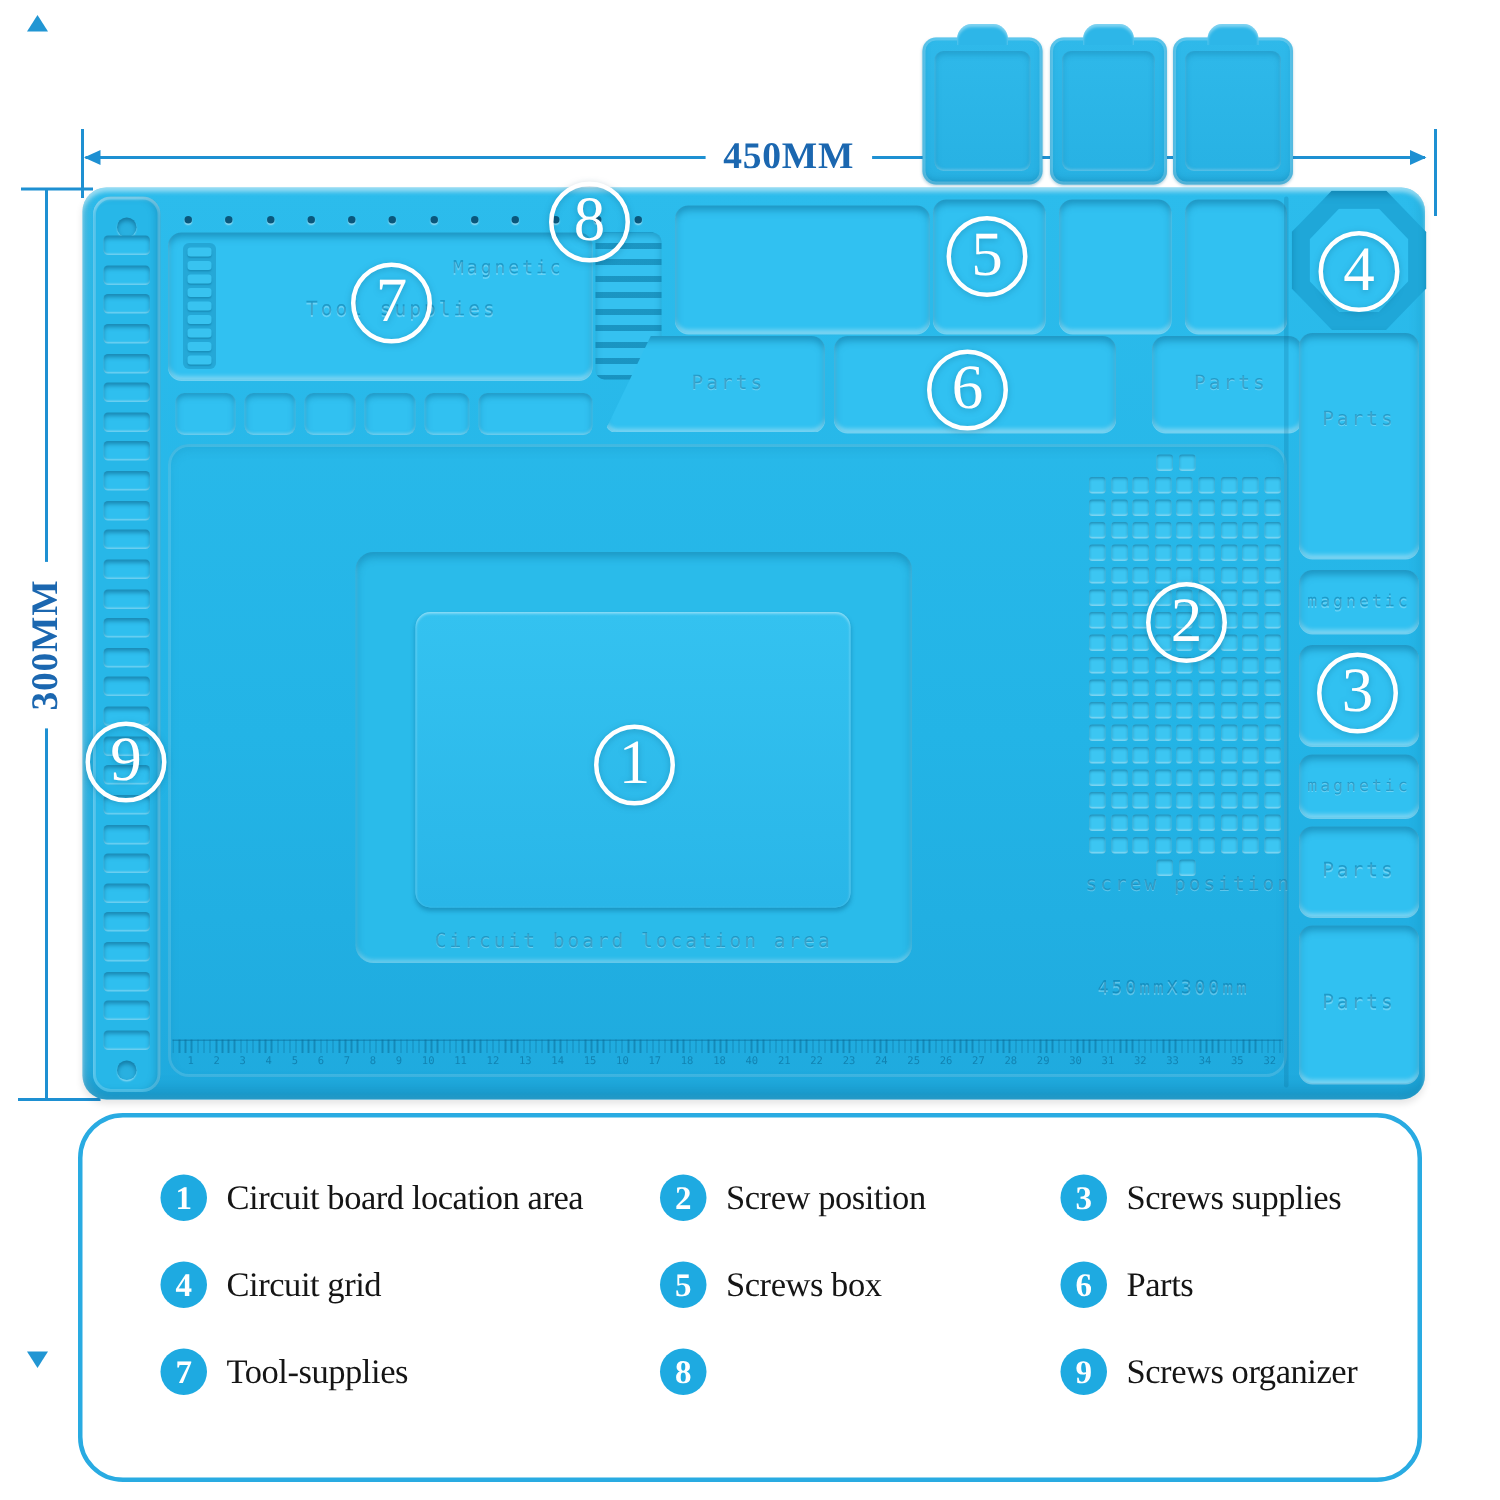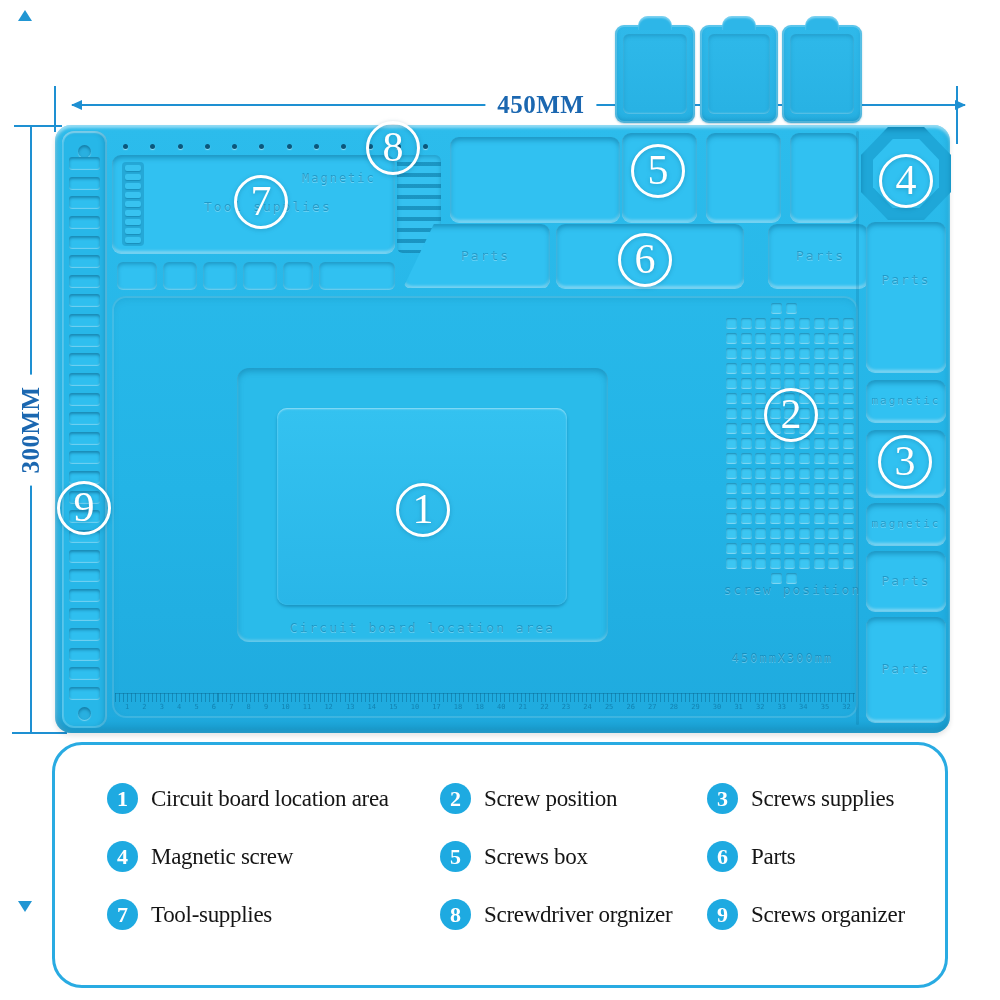--- a/index.html
+++ b/index.html
@@ -1,21 +1,21 @@
 <!DOCTYPE html>
 <html><head>
 <meta charset="utf-8">
 <style>
   html,body{margin:0;padding:0;background:#fff;}
   .stage{position:relative;width:1000px;height:1000px;background:#fff;overflow:hidden;
          font-family:"Liberation Serif",serif;}
 
   
   .dim-line{position:absolute;background:#1e90d2;}
-  .dim-h{left:72px;top:104px;width:893px;height:2px;text-align:center;}
+  .dim-h{left:57px;top:104px;width:893px;height:2px;text-align:center;}
   .dim-h .ah{position:absolute;width:0;height:0;border-top:5px solid transparent;border-bottom:5px solid transparent;top:-4px;}
   .dim-h .ah.left{left:-1px;border-right:11px solid #1e90d2;}
   .dim-h .ah.right{right:-1px;border-left:11px solid #1e90d2;}
   .dim-label-h{position:absolute;left:52.5%;top:1px;transform:translate(-50%,-50%);
     background:#fff;padding:0 12px;color:#1b67b0;font-weight:bold;font-size:25px;letter-spacing:.5px;}
   .ext{position:absolute;background:#1e90d2;}
   .ext-left{left:54px;top:86px;width:2px;height:46px;}
   .ext-right{left:956px;top:86px;width:2px;height:58px;}
   .dim-v{left:30px;top:126px;width:2px;height:607px;}
   .dim-label-v{position:absolute;left:1px;top:50%;transform:translate(-50%,-50%) rotate(-90deg);
@@ -493,37 +493,36 @@
         <div class="legend-item">
           <span class="legend-dot">2</span>
           <span class="legend-label">Screw position</span>
         </div>
         <div class="legend-item">
           <span class="legend-dot">3</span>
           <span class="legend-label">Screws supplies</span>
         </div>
         <div class="legend-item">
           <span class="legend-dot">4</span>
-          <span class="legend-label">Magnetic screw</span>
+          <span class="legend-label">Circuit grid</span>
         </div>
         <div class="legend-item">
           <span class="legend-dot">5</span>
           <span class="legend-label">Screws box</span>
         </div>
         <div class="legend-item">
           <span class="legend-dot">6</span>
           <span class="legend-label">Parts</span>
         </div>
         <div class="legend-item">
           <span class="legend-dot">7</span>
           <span class="legend-label">Tool-supplies</span>
         </div>
         <div class="legend-item">
           <span class="legend-dot">8</span>
-          <span class="legend-label">Screwdriver orgnizer</span>
         </div>
         <div class="legend-item">
           <span class="legend-dot">9</span>
           <span class="legend-label">Screws organizer</span>
         </div>
       </div>
   </div>
 <div class="callout" style="left: 396px; top: 483px;">1</div>
     <div class="callout" style="left: 764px; top: 388px;">2</div>
     <div class="callout" style="left: 878px; top: 435px;">3</div>

